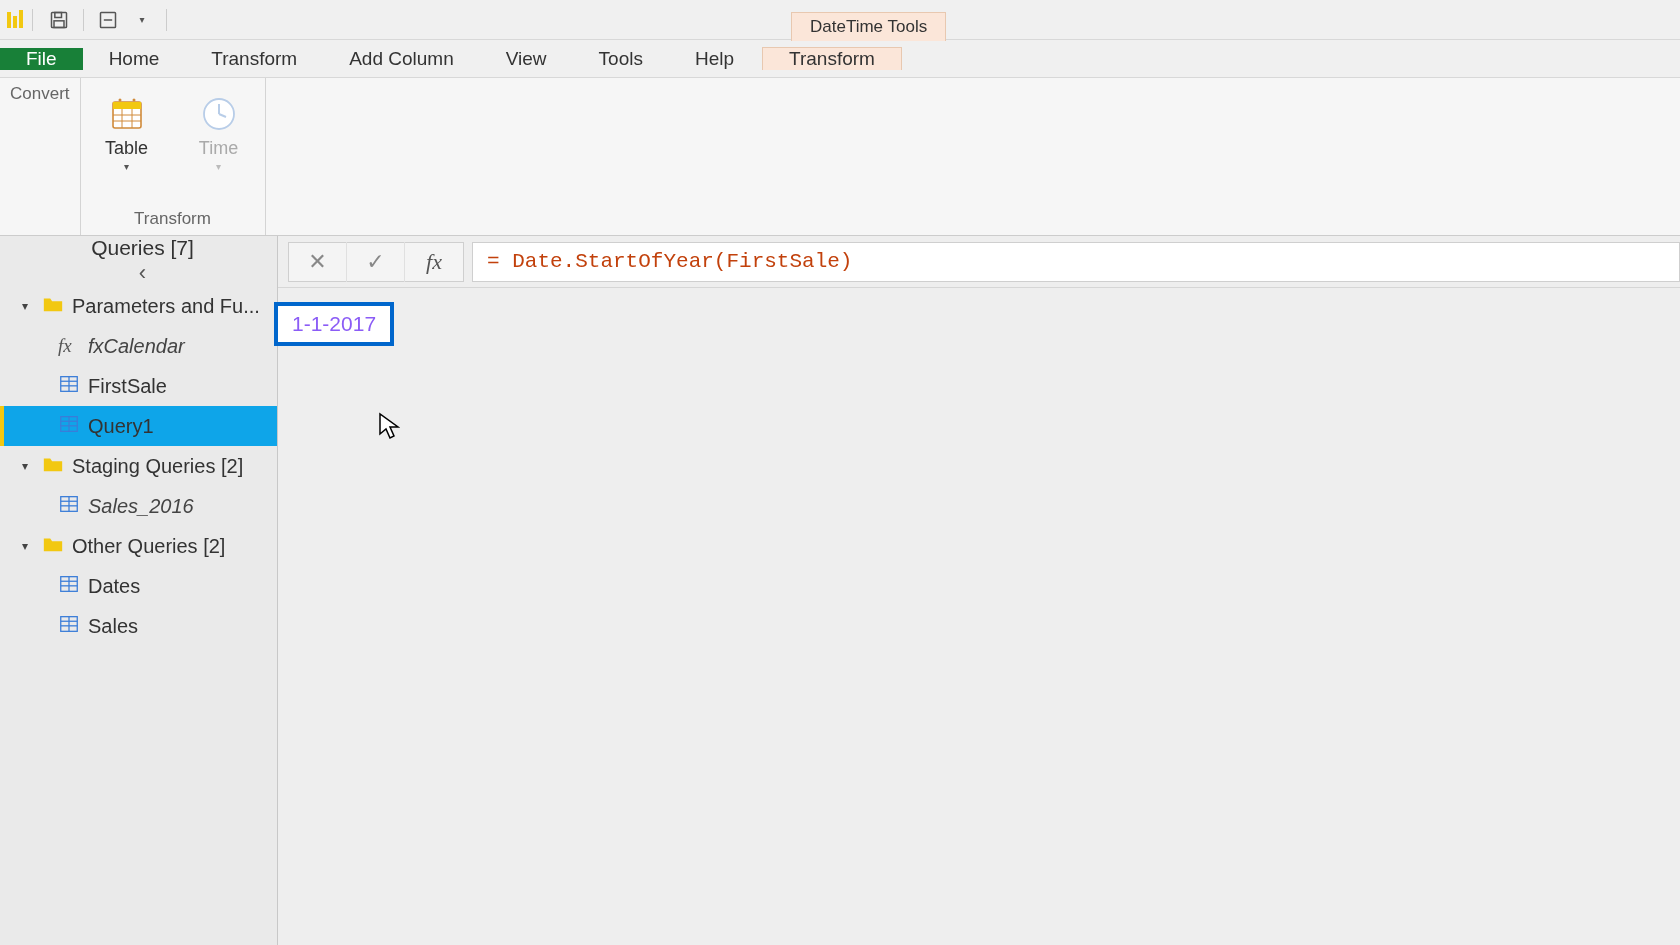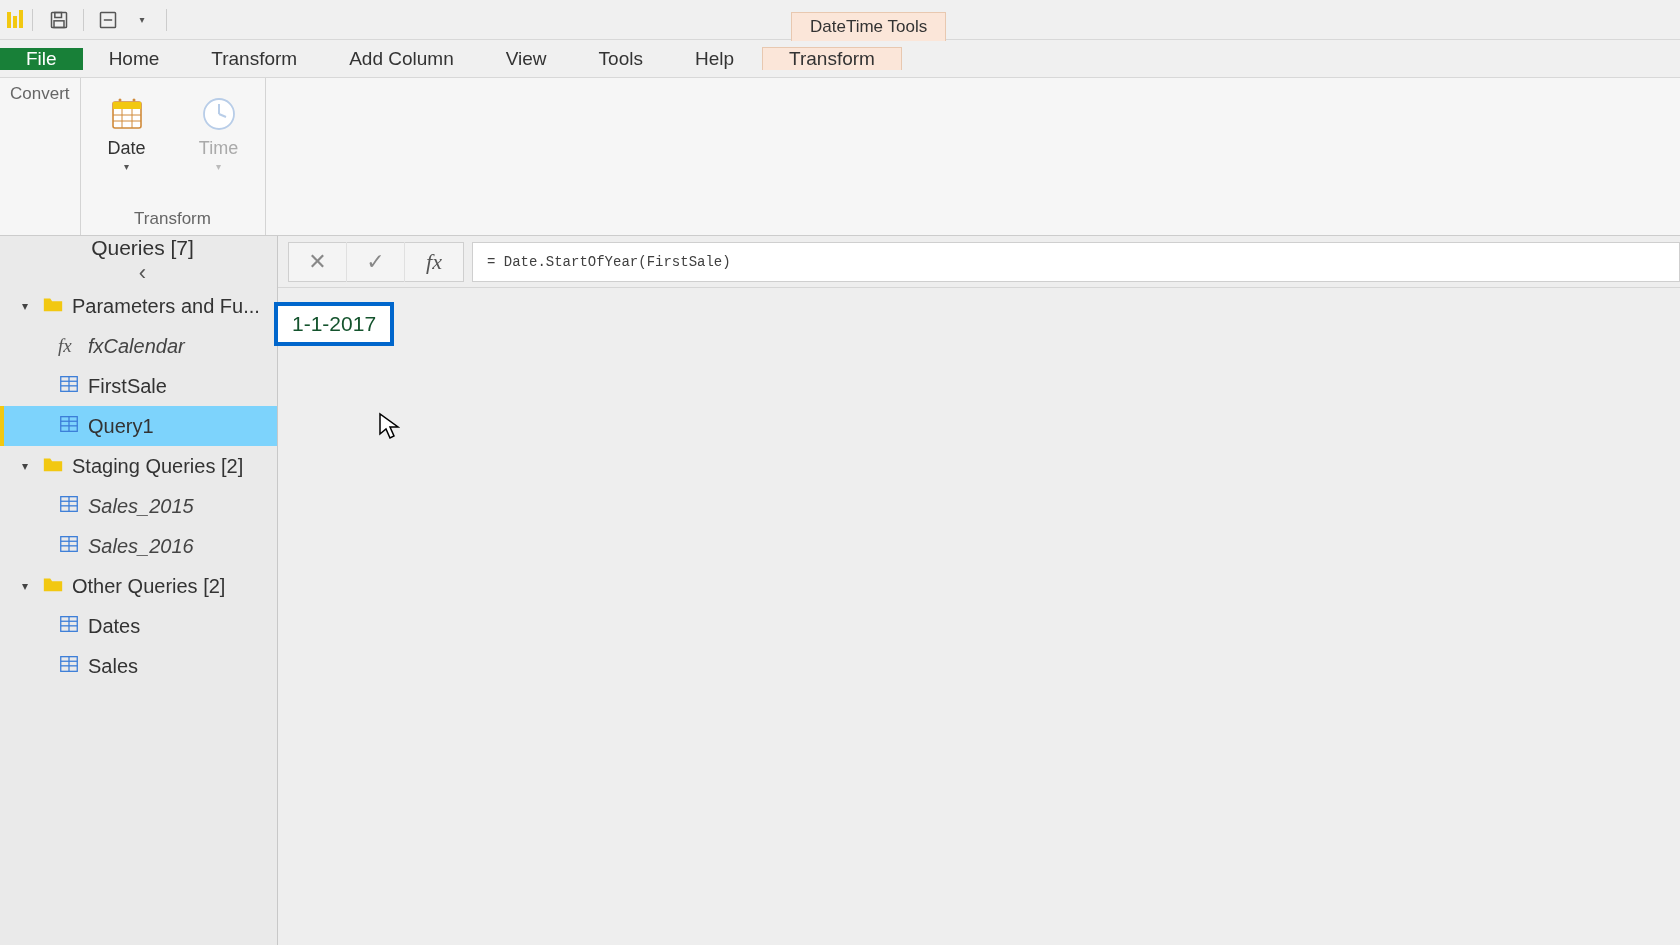--- a/index.html
+++ b/index.html
@@ -148,21 +148,21 @@
   align-items: center;
   gap: 8px;
   height: 40px;
   padding-left: 22px;
   font-size: 20px;
   color: #333;
   cursor: pointer;
 }
 .tree-row.child { padding-left: 58px; }
 .tree-row.selected {
-  background: #7dd3fc;
+  background: #0ea5e9;
   border-left: 4px solid #f2c811;
   padding-left: 18px;
 }
 .tree-row.selected.child { padding-left: 54px; }
 .tree-caret { width: 12px; font-size: 12px; color: #444; transform: rotate(0deg);}
 .tree-caret.down::before{content:"▾";}
 .folder-icon svg, .table-icon svg, .fx-icon { width: 22px; height: 22px; }
 .tree-row em { font-style: italic; color: #444;}
 
 
@@ -198,35 +198,35 @@
 .fb-input {
   flex: 1;
   height: 40px;
   margin-left: 8px;
   background: #fff;
   border: 1px solid #cfcfcf;
   display: flex;
   align-items: center;
   padding: 0 14px;
   font-family: Consolas, "Courier New", monospace;
-  font-size: 14px;
-  color: #404040;
+  font-size: 21px;
+  color: #c2410c;
 }
 .result-area {
   flex:1;
   padding: 14px 0 0 2px;
   position: relative;
 }
 .result-cell {
   display: inline-block;
   border: 4px solid #0066cc;
   background: #fff;
   padding: 6px 14px;
   font-size: 21px;
-  color: #14532d;
+  color: #8b5cf6;
   margin-left: -6px;
 }
 .cursor {
   position: absolute;
   left: 100px;
   top: 124px;
   font-size: 26px;
   color: #000;
   pointer-events:none;
 }
@@ -292,21 +292,21 @@
               <rect x="6" y="8" width="28" height="26" rx="2" fill="#fff" stroke="#d08a3a" stroke-width="1.6"></rect>
               <rect x="6" y="8" width="28" height="7" fill="#f2c811"></rect>
               <line x1="6" y1="21" x2="34" y2="21" stroke="#d08a3a"></line>
               <line x1="6" y1="27" x2="34" y2="27" stroke="#d08a3a"></line>
               <line x1="15" y1="15" x2="15" y2="34" stroke="#d08a3a"></line>
               <line x1="25" y1="15" x2="25" y2="34" stroke="#d08a3a"></line>
               <circle cx="13" cy="6" r="1.5" fill="#d08a3a"></circle>
               <circle cx="27" cy="6" r="1.5" fill="#d08a3a"></circle>
             </svg>
         </span>
-        <span>Date</span>
+        <span>Table</span>
         <span class="caret">▾</span>
       </div>
       <div class="ribbon-btn disabled">
         <span class="glyph">
           <svg width="40" height="40" viewBox="0 0 40 40">
               <circle cx="20" cy="20" r="15" fill="#fff" stroke="#b8cde8" stroke-width="1.8"></circle>
               <line x1="20" y1="20" x2="20" y2="10" stroke="#b8cde8" stroke-width="2"></line>
               <line x1="20" y1="20" x2="27" y2="23" stroke="#b8cde8" stroke-width="2"></line>
             </svg>
         </span>
@@ -356,29 +356,20 @@
             </svg></span>
         <span>Query1</span>
       </div>
 
       <div class="tree-row">
         <span class="tree-caret down"></span>
         <span class="folder-icon"><svg viewBox="0 0 24 24">
               <path class="folder-svg" d="M2 6h7l2 3h11v11H2z"></path>
             </svg></span>
         <span>Staging Queries [2]</span>
-      </div>
-      <div class="tree-row child">
-        <span class="table-icon"><svg viewBox="0 0 24 24">
-              <rect class="table-svg" x="3" y="4" width="18" height="16"></rect>
-              <line class="table-svg" x1="3" y1="9" x2="21" y2="9"></line>
-              <line class="table-svg" x1="3" y1="14" x2="21" y2="14"></line>
-              <line class="table-svg" x1="12" y1="4" x2="12" y2="20"></line>
-            </svg></span>
-        <em>Sales_2015</em>
       </div>
       <div class="tree-row child">
         <span class="table-icon"><svg viewBox="0 0 24 24">
               <rect class="table-svg" x="3" y="4" width="18" height="16"></rect>
               <line class="table-svg" x1="3" y1="9" x2="21" y2="9"></line>
               <line class="table-svg" x1="3" y1="14" x2="21" y2="14"></line>
               <line class="table-svg" x1="12" y1="4" x2="12" y2="20"></line>
             </svg></span>
         <em>Sales_2016</em>
       </div>

